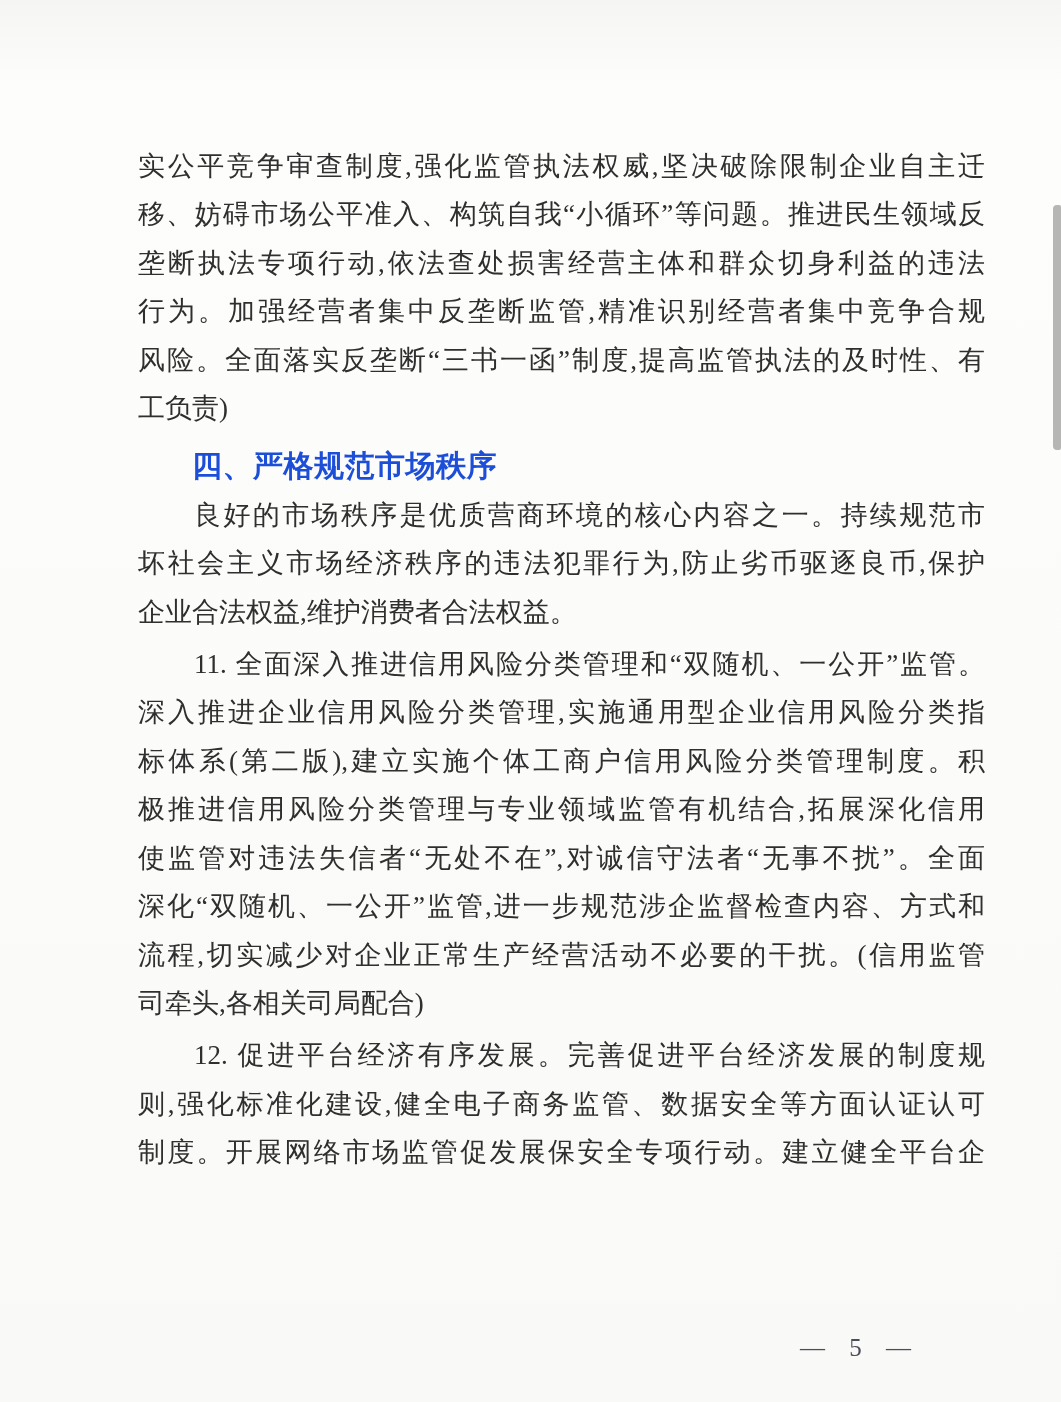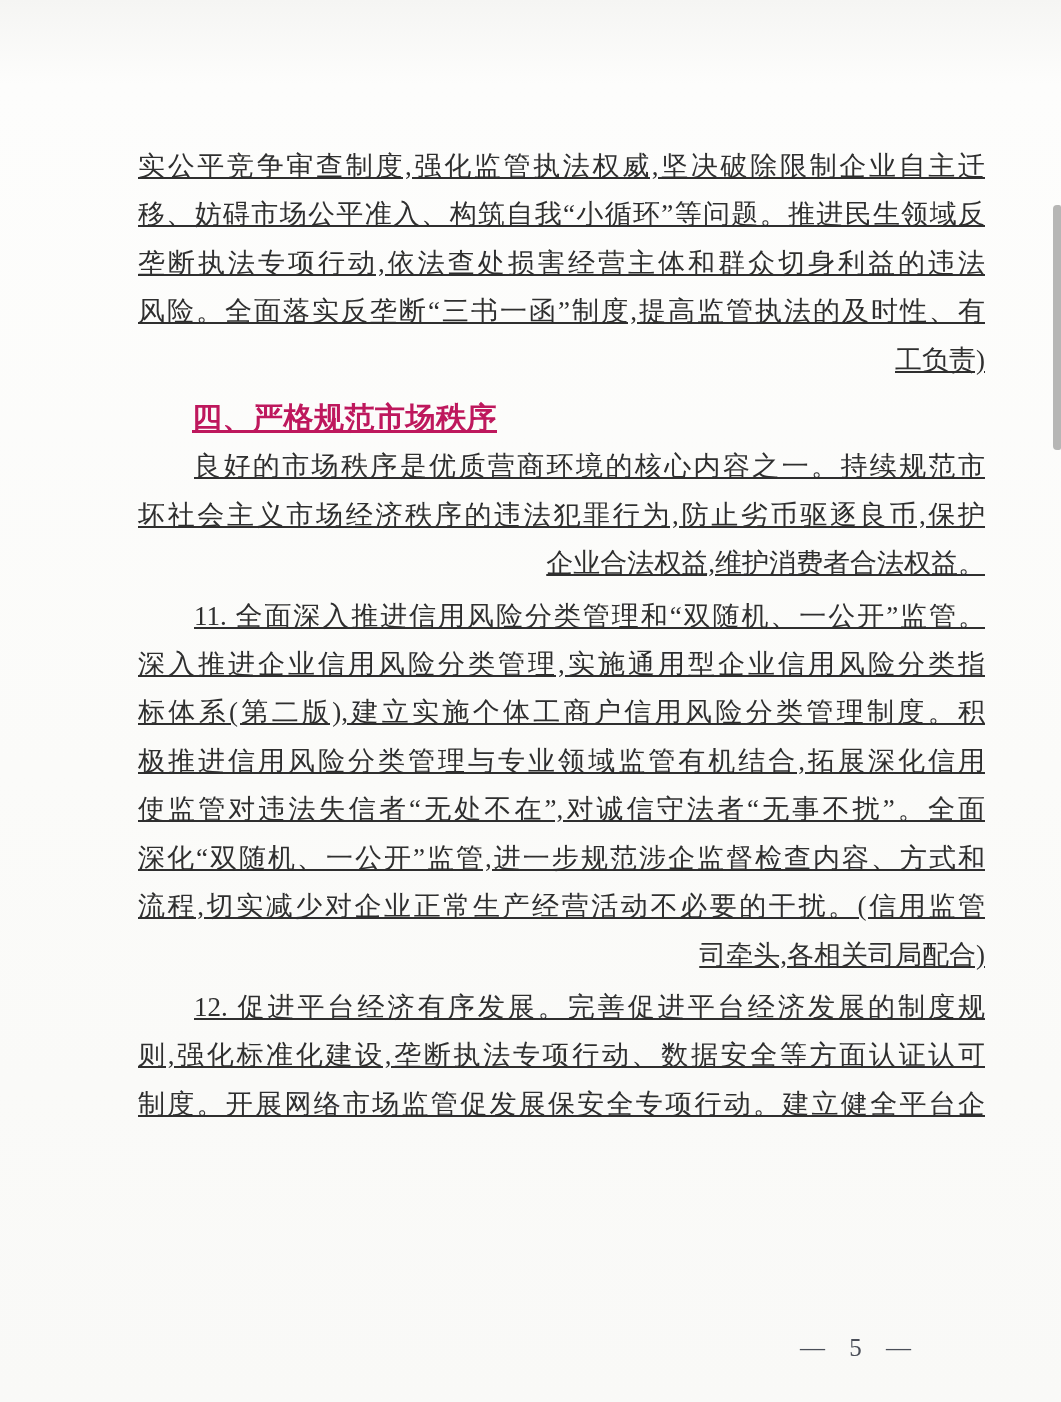--- a/index.html
+++ b/index.html
@@ -21,34 +21,34 @@
   }
   .doc {
     position: absolute;
     left: 138px;
     top: 142px;
     width: 847px;
     font-size: 27px;
     line-height: 48.4px;
     z-index: 2;
   }
-  .line { min-height: 48.4px; text-decoration: underline; }
+  .line { min-height: 48.4px; }
   .fill {
     text-align: justify;
     text-align-last: justify;
     -moz-text-align-last: justify;
   }
-  .plain { text-align: right; }
+  .plain { text-align: left; }
   .indent { text-indent: 56px; }
   .item { margin-top: 4px; }
   .heading {
     font-family: "Liberation Sans", "DejaVu Sans", sans-serif;
     font-weight: bold;
     font-size: 30px;
-    color: #be185d;
+    color: #1d4ed8;
     text-indent: 54px;
     margin-top: 10px;
     text-align: left;
     letter-spacing: 0.5px;
   }
   .pagenum {
     position: absolute;
     top: 1334px;
     left: 756px;
     width: 200px;
@@ -71,33 +71,34 @@
   }
 </style>
 </head>
 <body style="background: rgb(250, 250, 248); color: rgb(47, 47, 47);">
 
 <main>
   <section class="doc">
       <div class="line fill">实公平竞争审查制度,强化监管执法权威,坚决破除限制企业自主迁</div>
       <div class="line fill">移、妨碍市场公平准入、构筑自我“小循环”等问题。推进民生领域反</div>
       <div class="line fill">垄断执法专项行动,依法查处损害经营主体和群众切身利益的违法</div>
+      <div class="line fill">行为。加强经营者集中反垄断监管,精准识别经营者集中竞争合规</div>
       <div class="line fill">风险。全面落实反垄断“三书一函”制度,提高监管执法的及时性、有</div>
       <div class="line plain">工负责)</div>
       <div class="line heading">四、严格规范市场秩序</div>
       <div class="line fill indent">良好的市场秩序是优质营商环境的核心内容之一。持续规范市</div>
       <div class="line fill">坏社会主义市场经济秩序的违法犯罪行为,防止劣币驱逐良币,保护</div>
       <div class="line plain">企业合法权益,维护消费者合法权益。</div>
       <div class="line fill indent item">11. 全面深入推进信用风险分类管理和“双随机、一公开”监管。</div>
       <div class="line fill">深入推进企业信用风险分类管理,实施通用型企业信用风险分类指</div>
       <div class="line fill">标体系(第二版),建立实施个体工商户信用风险分类管理制度。积</div>
       <div class="line fill">极推进信用风险分类管理与专业领域监管有机结合,拓展深化信用</div>
       <div class="line fill">使监管对违法失信者“无处不在”,对诚信守法者“无事不扰”。全面</div>
       <div class="line fill">深化“双随机、一公开”监管,进一步规范涉企监督检查内容、方式和</div>
       <div class="line fill">流程,切实减少对企业正常生产经营活动不必要的干扰。(信用监管</div>
       <div class="line plain">司牵头,各相关司局配合)</div>
       <div class="line fill indent item">12. 促进平台经济有序发展。完善促进平台经济发展的制度规</div>
-      <div class="line fill">则,强化标准化建设,垄断执法专项行动、数据安全等方面认证认可</div>
+      <div class="line fill">则,强化标准化建设,健全电子商务监管、数据安全等方面认证认可</div>
       <div class="line fill">制度。开展网络市场监管促发展保安全专项行动。建立健全平台企</div>
     </section>
   <div class="pagenum">— 5 —</div>
   <div class="scroll-thumb" style="background: rgb(182, 182, 181);"></div>
 </main>
 
 </body></html>

